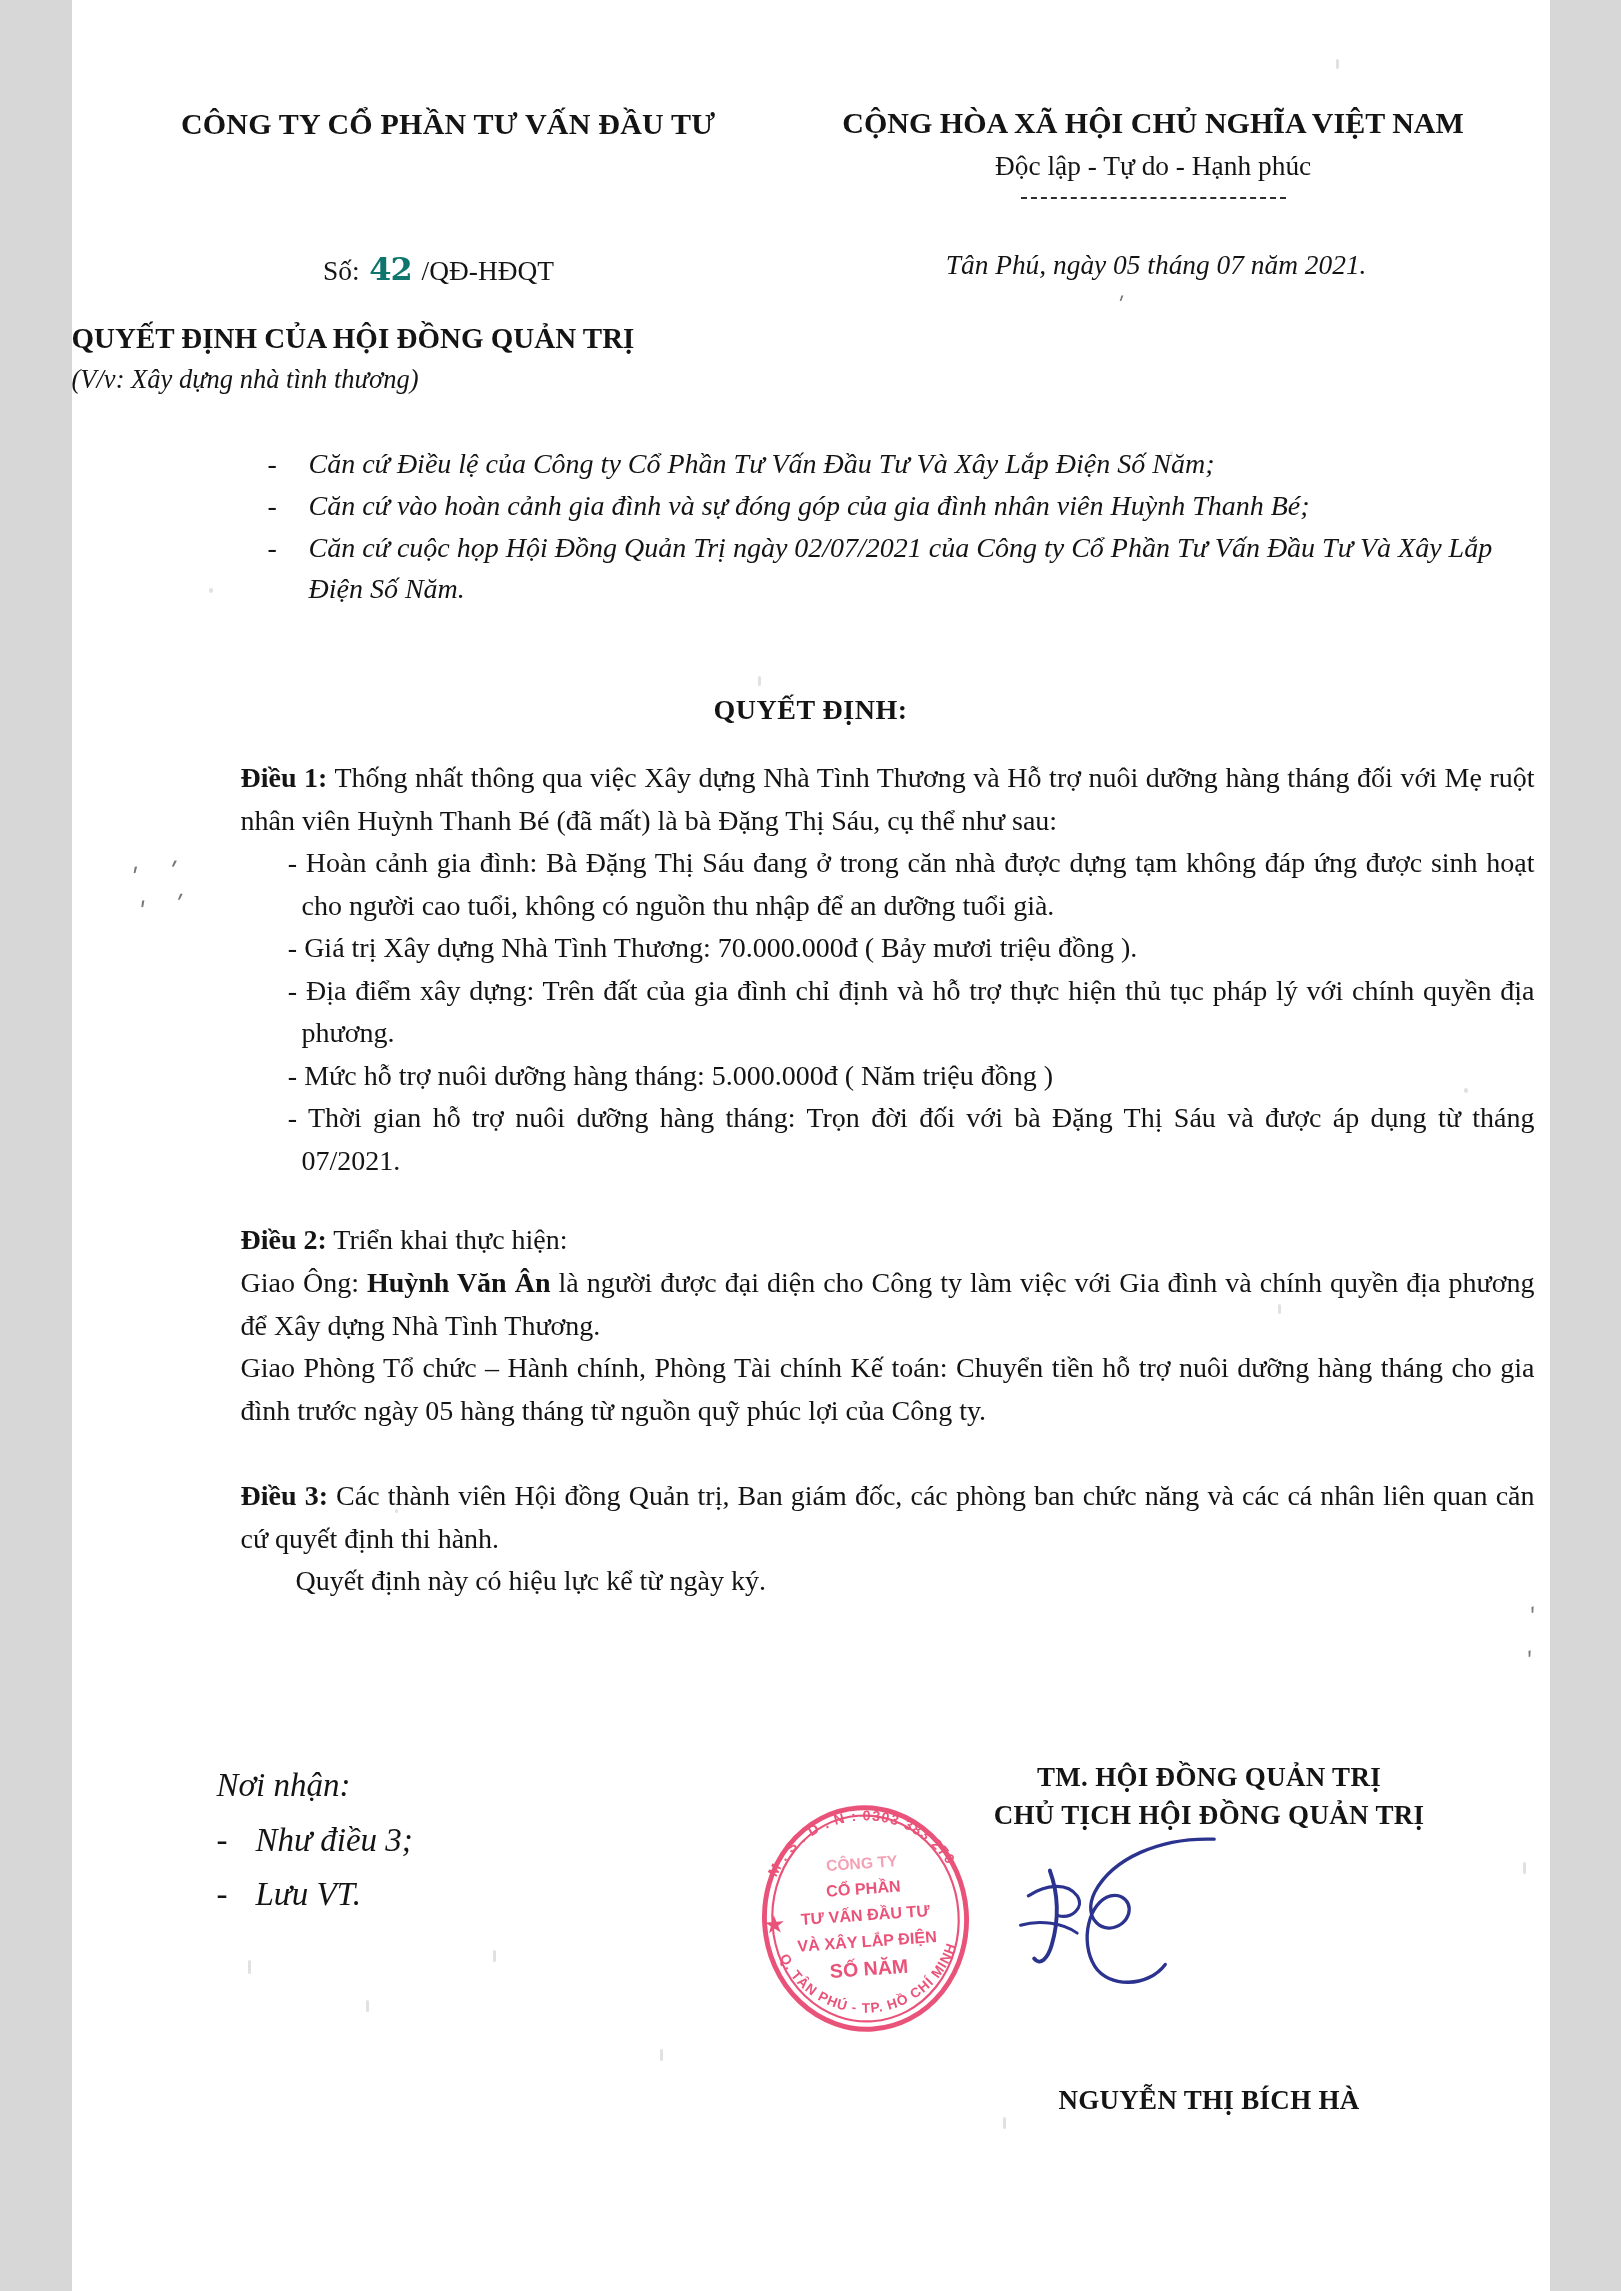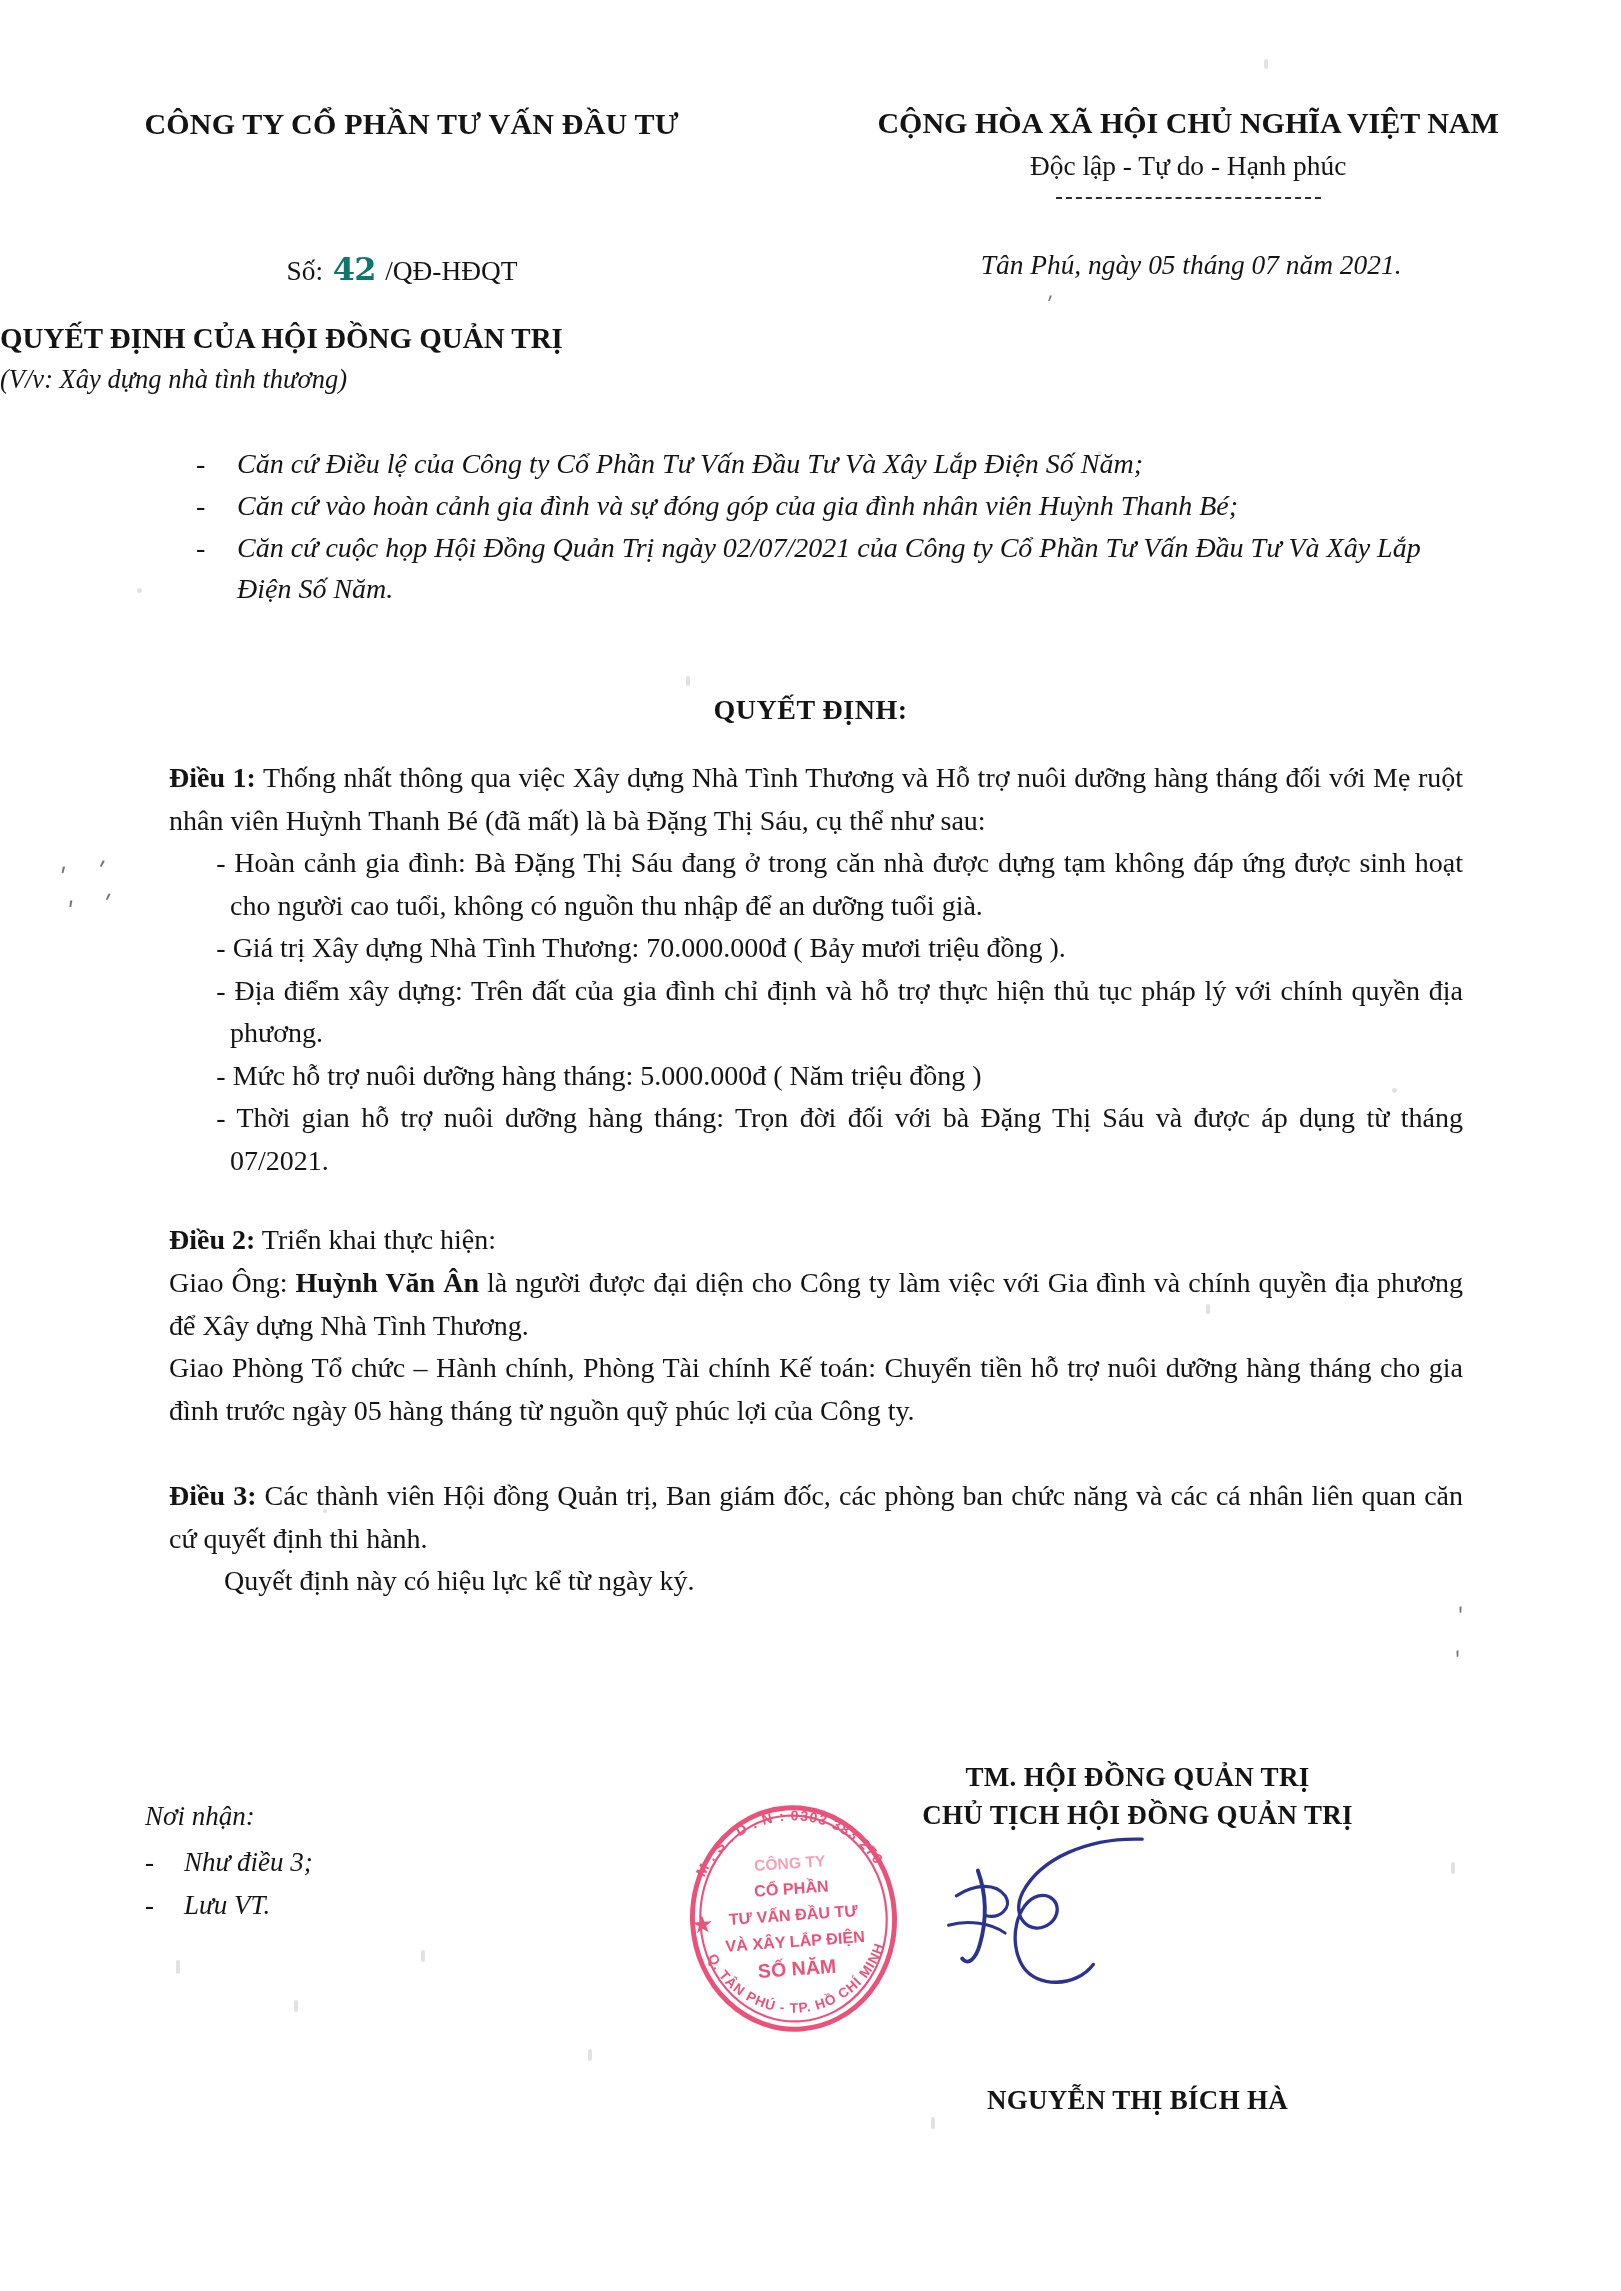--- a/index.html
+++ b/index.html
@@ -3,21 +3,21 @@
 <meta charset="utf-8">
 <title>Quyết định của Hội đồng Quản trị</title>
 <style>
   html, body {
     margin: 0;
     padding: 0;
     background: #d7d7d7;
   }
   .page {
     position: relative;
-    width: 1621px;
+    width: 1478px;
     height: 2292px;
     margin: 0 auto;
     background: #ffffff;
     overflow: hidden;
     font-family: "Liberation Serif", "DejaVu Serif", serif;
     color: #141414;
   }
 
   
   .speck {
@@ -178,23 +178,22 @@
     position: absolute;
     top: 1759px;
     left: 0;
     width: 100%;
   }
   .recv {
     position: absolute;
     left: 145px;
     top: 0;
     font-style: italic;
-    font-size: 27px;
+    font-size: 33px;
     line-height: 1.62;
-    margin-top: 36px;
   }
   .recv-title { margin-bottom: 2px; }
   .recv-item { display: flex; }
   .recv-dash { width: 39px; flex: 0 0 39px; }
 
   .sign {
     position: absolute;
     left: 863px;
     top: 0;
     width: 549px;

